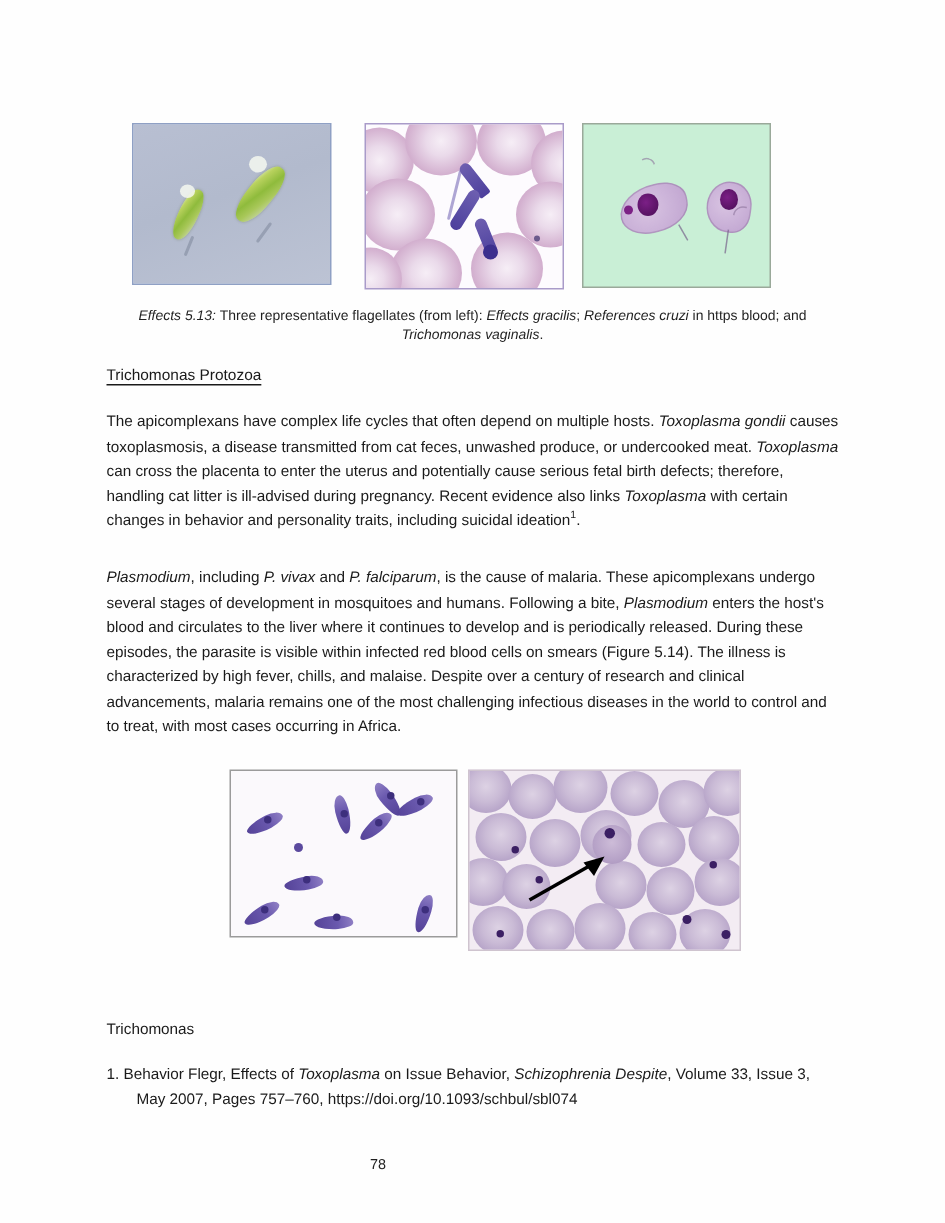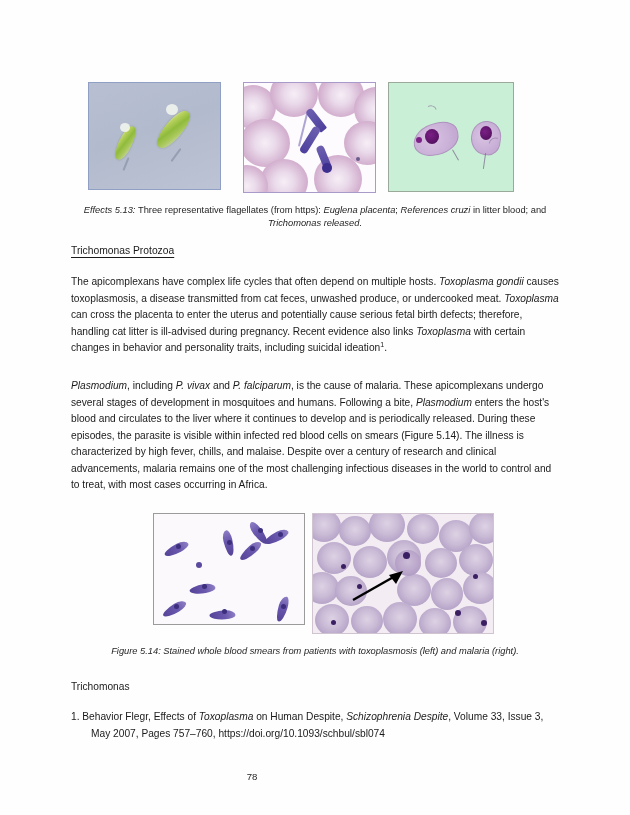--- a/index.html
+++ b/index.html
@@ -295,21 +295,21 @@
       <div class="trich-nuc tn-1"></div>
       <div class="trich-dot" style="left:27px; top:54px;"></div>
       <div class="trich-tail tt-1"></div>
       <div class="trich trich-2"></div>
       <div class="trich-nuc tn-2"></div>
       <div class="trich-flag tf-2"></div>
       <div class="trich-tail tt-2"></div>
     </div>
   </div>
 
-  <div class="caption caption-513"><span>Effects 5.13: </span><span class="rom">Three representative flagellates (from https): </span><em>Euglena placenta</em><span class="rom">; </span><em>References cruzi</em><span class="rom"> in litter blood; and </span><em>Trichomonas released</em><span class="rom">.</span></div>
+  <div class="caption caption-513"><span>Effects 5.13: </span><span class="rom">Three representative flagellates (from left): </span><em>Effects gracilis</em><span class="rom">; </span><em>References cruzi</em><span class="rom"> in https blood; and </span><em>Trichomonas vaginalis</em><span class="rom">.</span></div>
 
   <div class="section-head">Trichomonas Protozoa</div>
 
   <div class="body-text para-1"><span>The apicomplexans have complex life cycles that often depend on multiple hosts. </span><i>Toxoplasma gondii</i><span> causes toxoplasmosis, a disease transmitted from cat feces, unwashed produce, or undercooked meat. </span><i>Toxoplasma</i><span> can cross the placenta to enter the uterus and potentially cause serious fetal birth defects; therefore, handling cat litter is ill-advised during pregnancy. Recent evidence also links </span><i>Toxoplasma</i><span> with certain changes in behavior and personality traits, including suicidal ideation</span><sup>1</sup><span>.</span></div>
 
   <div class="body-text para-2"><i>Plasmodium</i><span>, including </span><i>P. vivax</i><span> and </span><i>P. falciparum</i><span>, is the cause of malaria. These apicomplexans undergo several stages of development in mosquitoes and humans. Following a bite, </span><i>Plasmodium</i><span> enters the host's blood and circulates to the liver where it continues to develop and is periodically released. During these episodes, the parasite is visible within infected red blood cells on smears (Figure 5.14). The illness is characterized by high fever, chills, and malaise. Despite over a century of research and clinical advancements, malaria remains one of the most challenging infectious diseases in the world to control and to treat, with most cases occurring in Africa.</span></div>
 
   <div class="fig514-row">
 
     <div class="panel-toxo">
@@ -379,21 +379,20 @@
       <div class="mal-para" style="left:168px; top:106px; width:6px; height:6px;"></div>
       <div class="mal-para" style="left:160px; top:60px; width:5px; height:5px;"></div>
 
       <svg class="mal-arrow" width="60" height="34" viewBox="0 0 60 34">
         <line x1="2" y1="30" x2="46" y2="5" stroke="#000000" stroke-width="2.4"></line>
         <polygon points="52,1 38,5 45,14" fill="#000000"></polygon>
       </svg>
     </div>
   </div>
 
-  <div class="caption caption-514">Figure 5.14: Stained whole blood smears from patients with toxoplasmosis (left) and malaria (right).</div>
 
   <div class="ref-head">Trichomonas</div>
 
-  <div class="ref-item"><span>1. </span><span>Behavior Flegr, Effects of </span><i>Toxoplasma</i><span> on Human Despite, </span><i>Schizophrenia Despite</i><span>, Volume 33, Issue 3, May 2007, Pages 757–760, https://doi.org/10.1093/schbul/sbl074</span></div>
+  <div class="ref-item"><span>1. </span><span>Behavior Flegr, Effects of </span><i>Toxoplasma</i><span> on Issue Behavior, </span><i>Schizophrenia Despite</i><span>, Volume 33, Issue 3, May 2007, Pages 757–760, https://doi.org/10.1093/schbul/sbl074</span></div>
 
   <div class="page-number">78</div>
 
 </div>
 
 </body></html>

